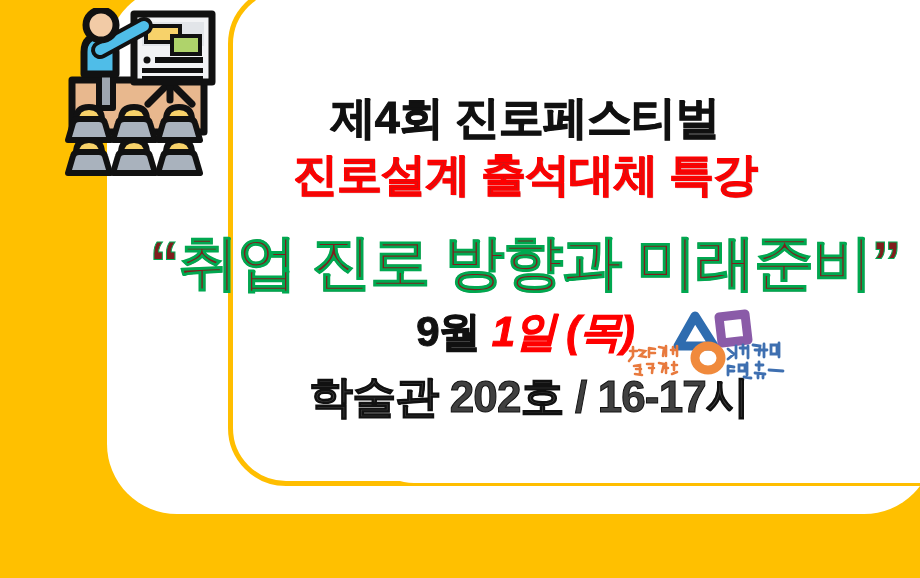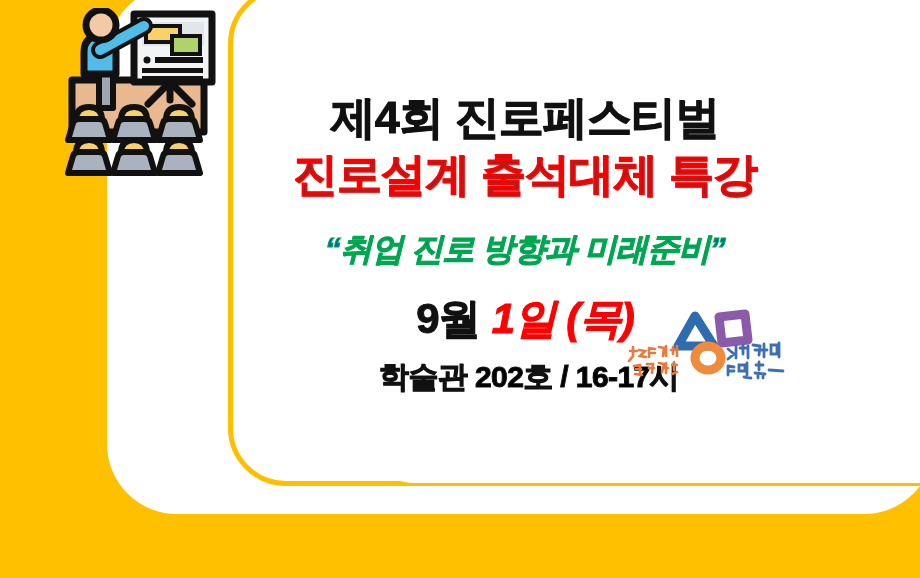--- a/index.html
+++ b/index.html
@@ -74,49 +74,48 @@
 
   .title-1{
     margin-top:95px;
     font-size:45px;
     color:#111111;
     -webkit-text-stroke:1px #111111;
   }
   .title-2{
     margin-top:12px;
     font-size:45px;
-    color:#404040;
+    color:#b91c1c;
     -webkit-text-stroke:1px #FF0000;
     text-shadow:1px 1px 0 rgba(0,0,0,.20);
   }
   .quote{
     margin-top:36px;
-    font-size:32px;
-    color:#0369a1;
-    font-style:italic;
+    font-size:60px;
+    color:#7f1d1d;
     -webkit-text-stroke:1px #00A850;
   }
   .dateline{
-    margin-top:33px;
+    margin-top:18px;
     font-size:42px;
     color:#111111;
     -webkit-text-stroke:1px #111111;
     display:flex;
     align-items:baseline;
     gap:12px;
   }
   .date-red{
     color:#FF0000;
     font-style:italic;
     -webkit-text-stroke:1px #FF0000;
   }
   .venue{
     margin-top:22px;
-    font-size:30px;
-    color:#000000;
+    font-size:44px;
+    color:#404040;
     margin-left:8px;
     -webkit-text-stroke:1px #111111;
   }
   .speaker{
     margin-top:15px;
     font-size:32px;
     color:#111111;
     -webkit-text-stroke:0.8px #111111;
   }
 

